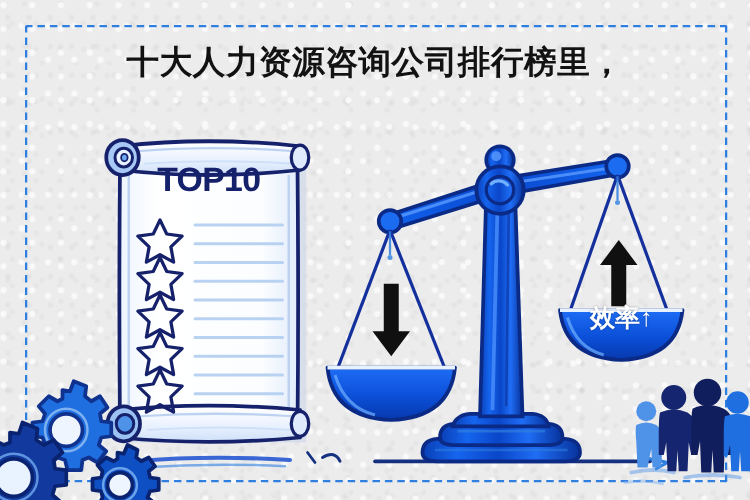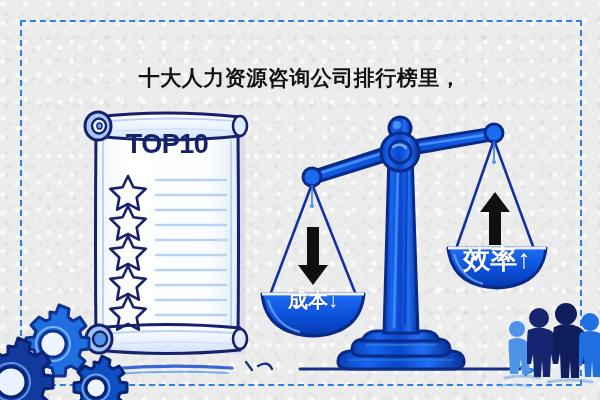--- a/index.html
+++ b/index.html
@@ -24,23 +24,22 @@
       radial-gradient(circle at 24% 74%, rgba(0,0,0,.035) 0 1.5px, rgba(0,0,0,0) 3px);
     background-size:23px 19px,17px 23px,29px 17px,21px 27px,19px 21px,27px 29px;
     opacity:.75;
   }
   .dashed-frame{
     position:absolute;left:20px;top:20px;width:558px;height:362px;
     border:2px dashed #2f7fe0;border-radius:2px;
   }
   .title{
     position:absolute;left:0;top:34px;width:600px;text-align:center;
-    color:#121212;font-weight:bold;font-size:21px;line-height:30px;
+    color:#121212;font-weight:bold;font-size:26px;line-height:30px;
     letter-spacing:.5px;
-    margin-top:29px;
   }
   .title .l2{display:block;}
   .layer{position:absolute;left:0;top:0;width:600px;height:400px;}
 </style>
 </head>
 <body>
 
 <div id="poster">
 
   <div class="grain"></div>
@@ -257,25 +256,20 @@
 
   <div class="title">
     <span>十大人力资源咨询公司排行榜里，</span>
   </div>
 
   <div style="position:absolute;left:96px;top:129px;width:142px;text-align:center;
               font-size:27px;font-weight:bold;color:#16216b;letter-spacing:-.5px;">
     <span>TOP10</span>
   </div>
 
-  <div style="position:absolute;left:262px;top:287px;width:102px;text-align:center;
+
+  <div style="position:absolute;left:448px;top:241px;width:98px;text-align:center;
               font-size:20px;font-weight:bold;color:#ffffff;
-              text-shadow:0 0 2px rgba(0,0,0,.35);">
-    <span>成本↓</span>
-  </div>
-
-  <div style="position:absolute;left:448px;top:241px;width:98px;text-align:center;
-              font-size:27px;font-weight:bold;color:#ffffff;
               text-shadow:0 0 2px rgba(0,0,0,.35);">
     <span>效率↑</span>
   </div>
 
 </div>
 
 </body></html>

